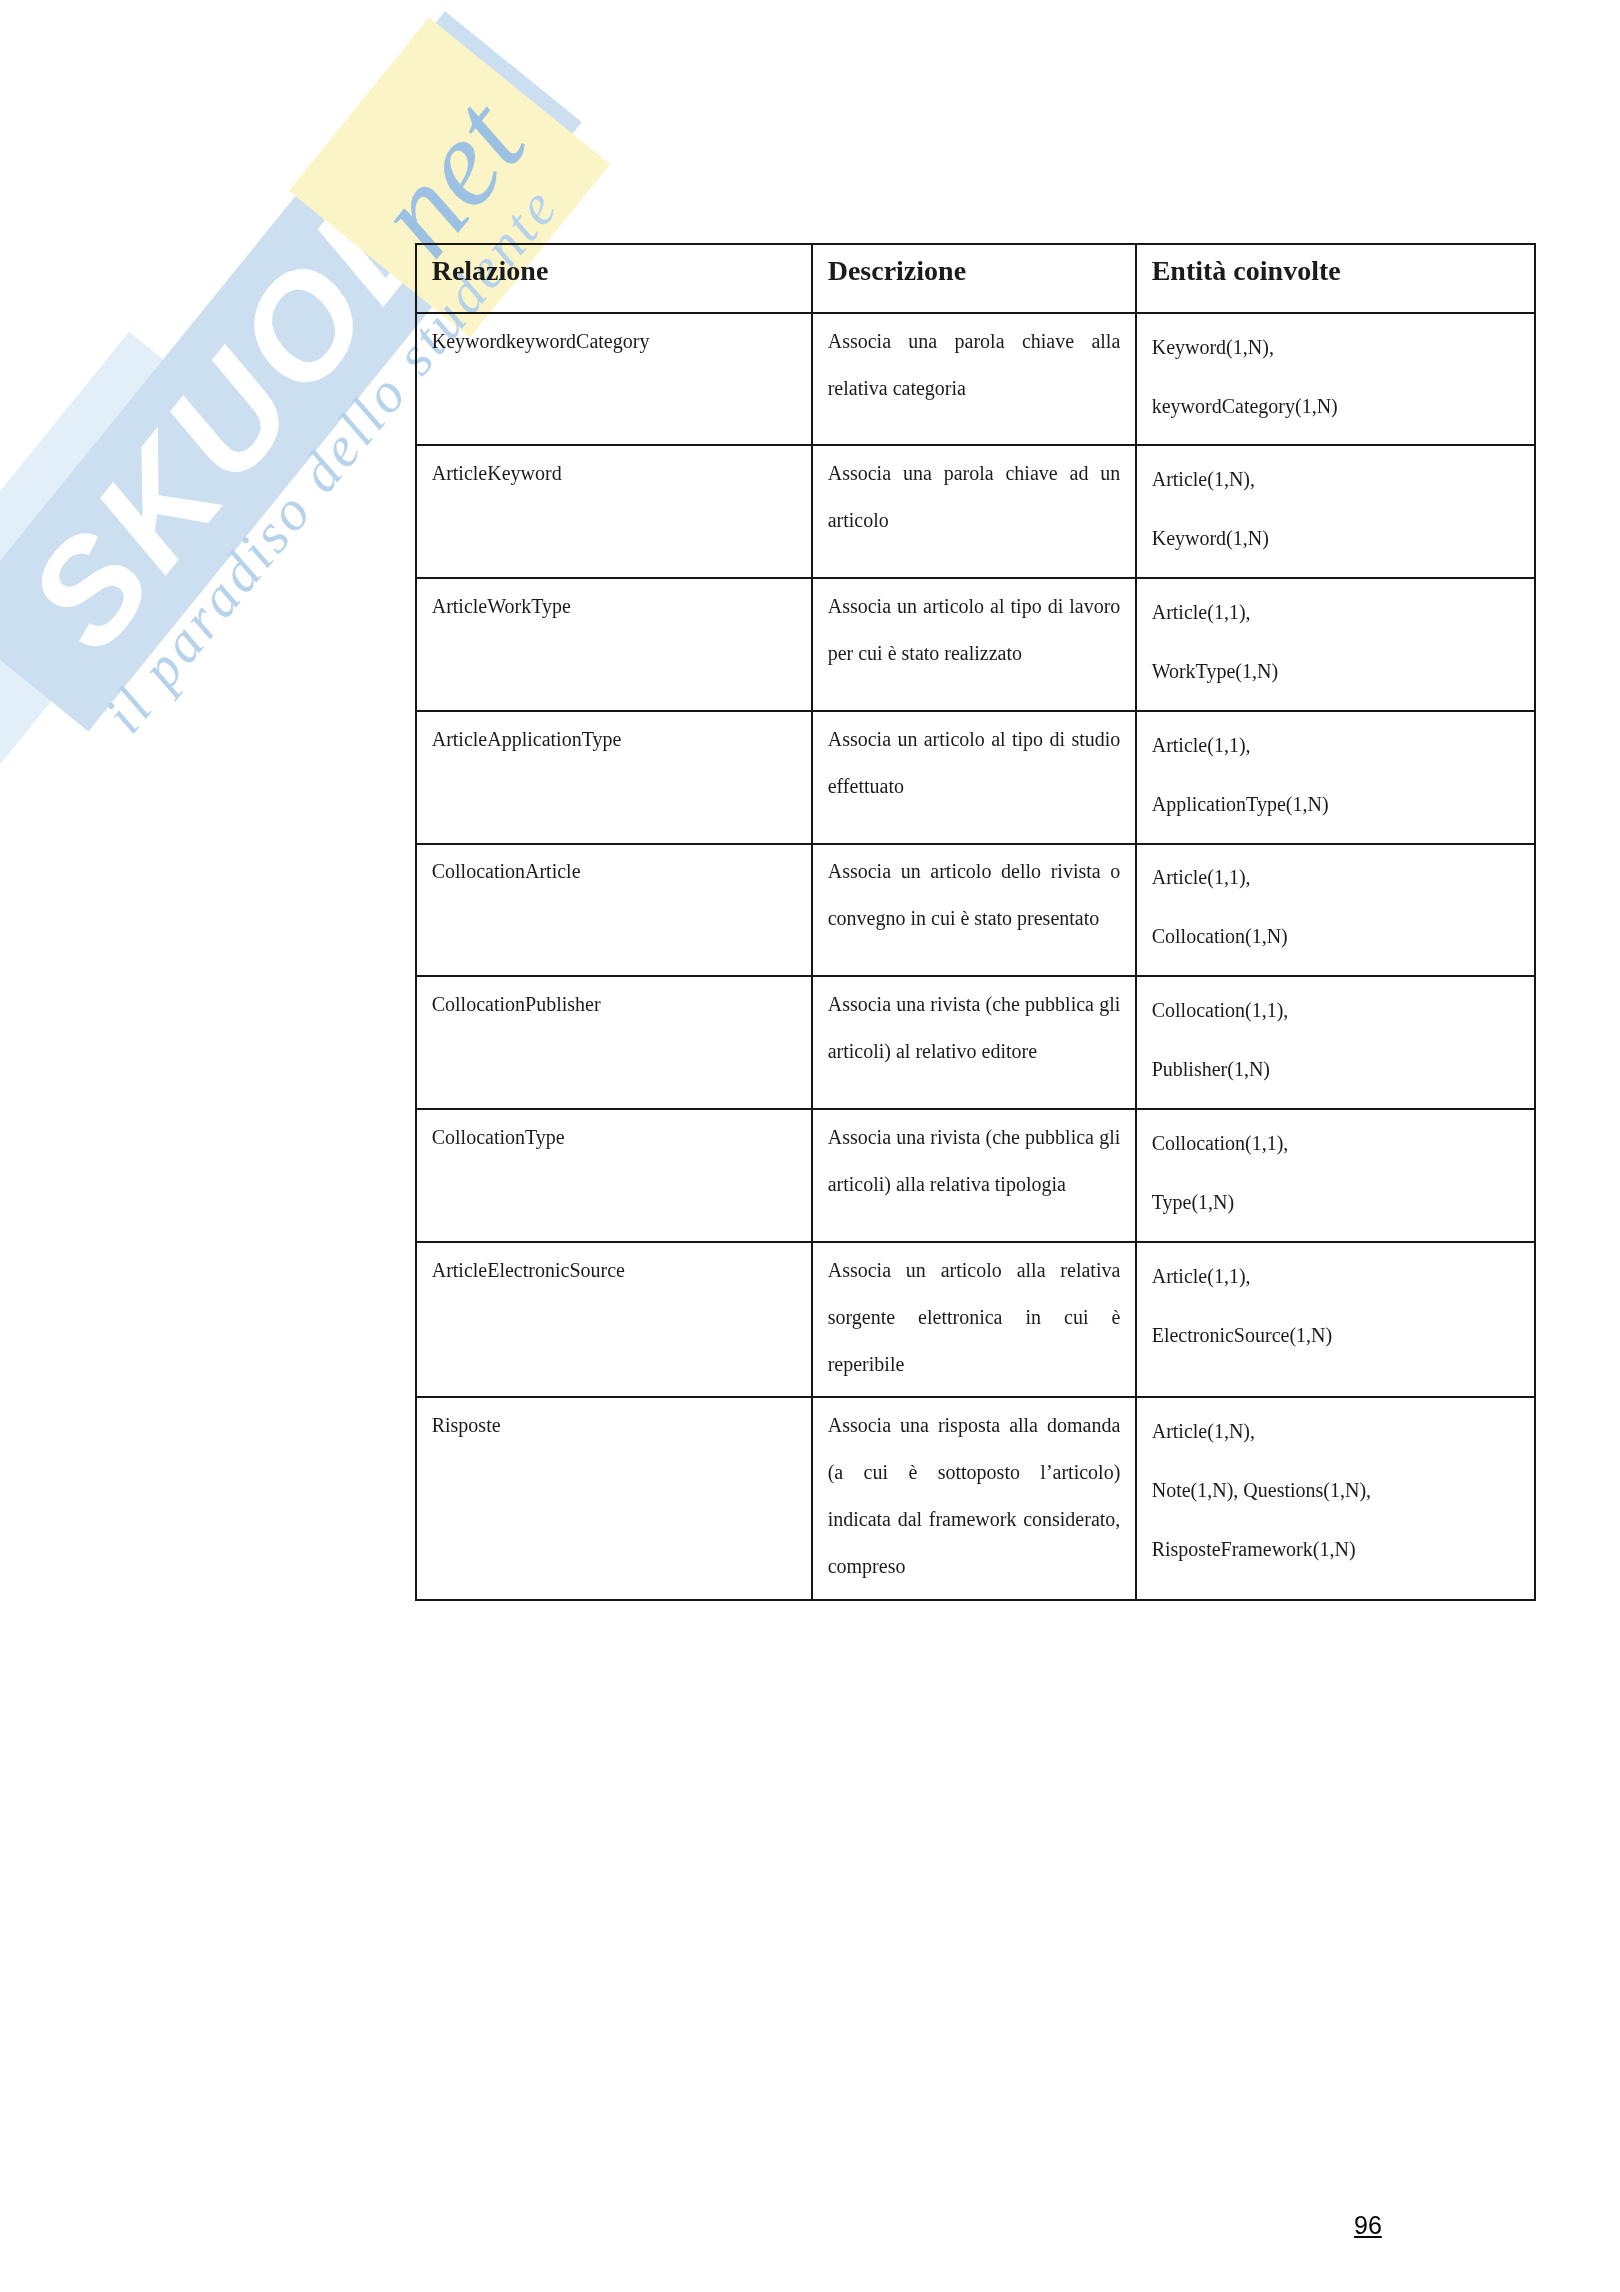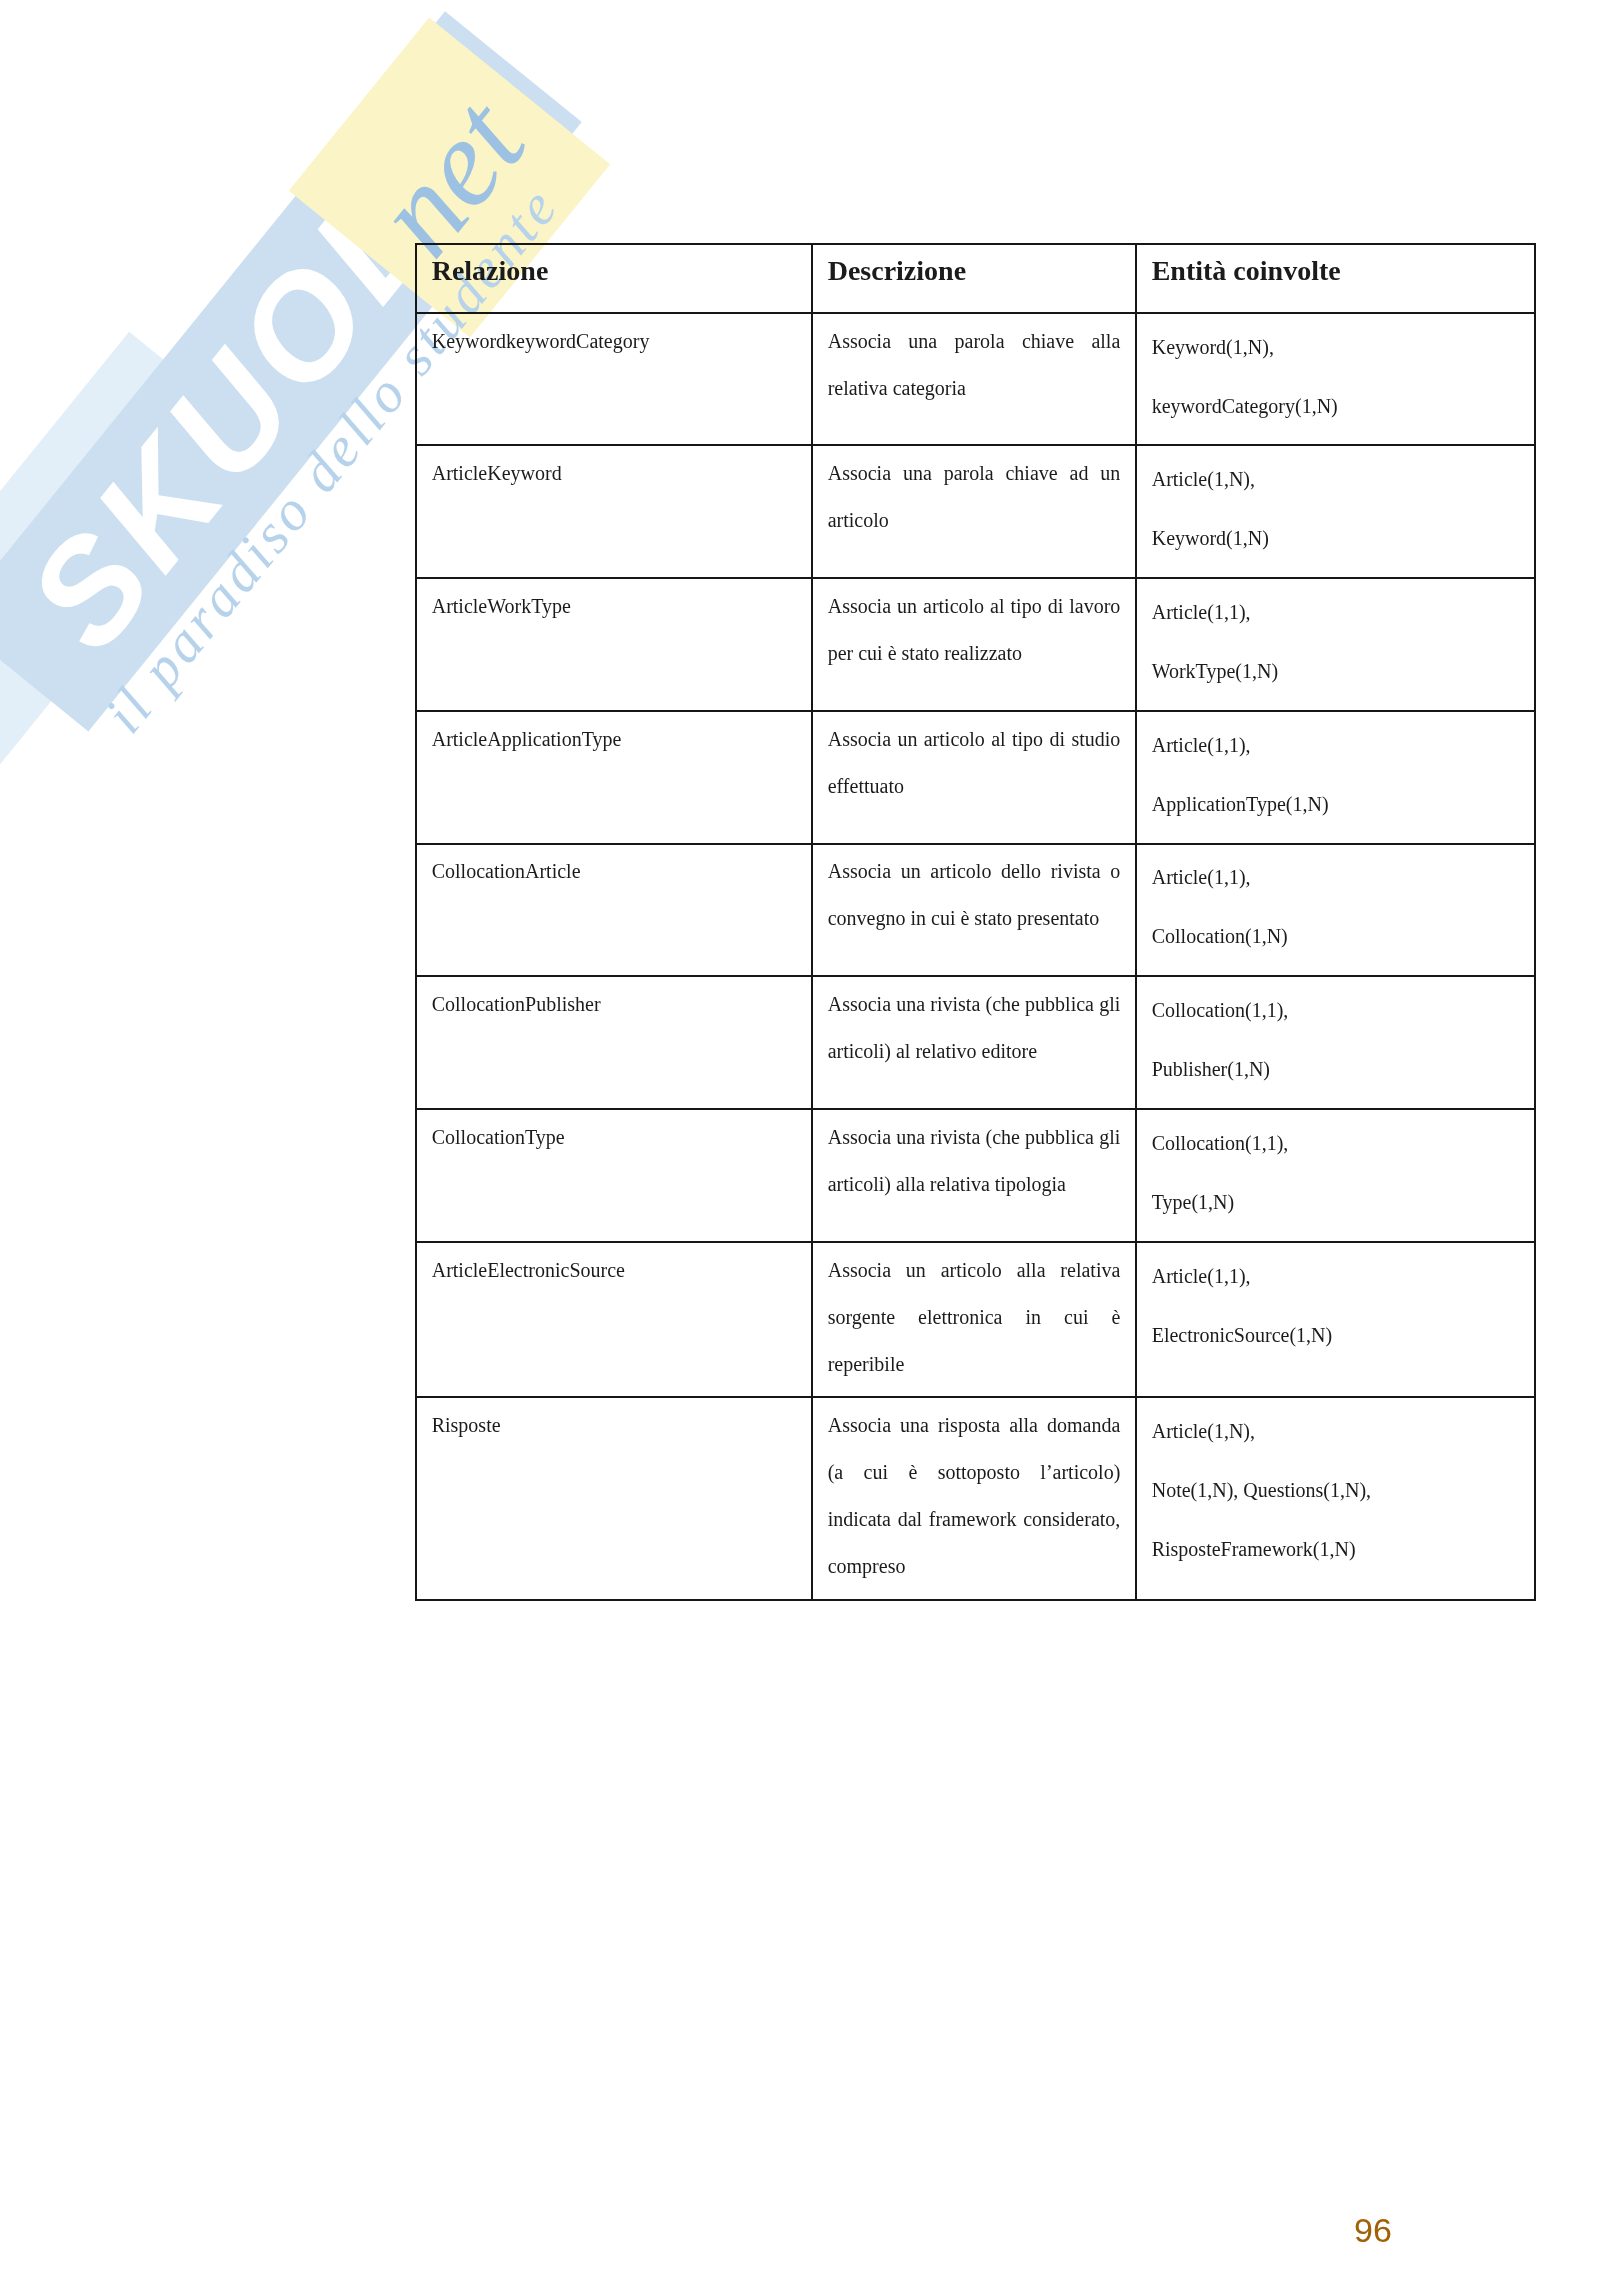--- a/index.html
+++ b/index.html
@@ -92,22 +92,23 @@
   td.col-ent{line-height:47px;}
   .entity-line{
     line-height:59px;
     white-space:nowrap;
   }
 
   
   .page-number{
     position:absolute;left:1354px;top:2211px;
     font-family:"Liberation Sans", sans-serif;
-    font-size:34px;color:#a16207;
+    font-size:25px;color:#000000;
     z-index:10;
+    text-decoration:underline;
   }
 </style>
 </head>
 <body>
 
 <div class="page">
 
   <div class="wm wm-underband"></div>
   <div class="wm wm-band">
     <span class="wm-band-text">SKUOLA</span>

